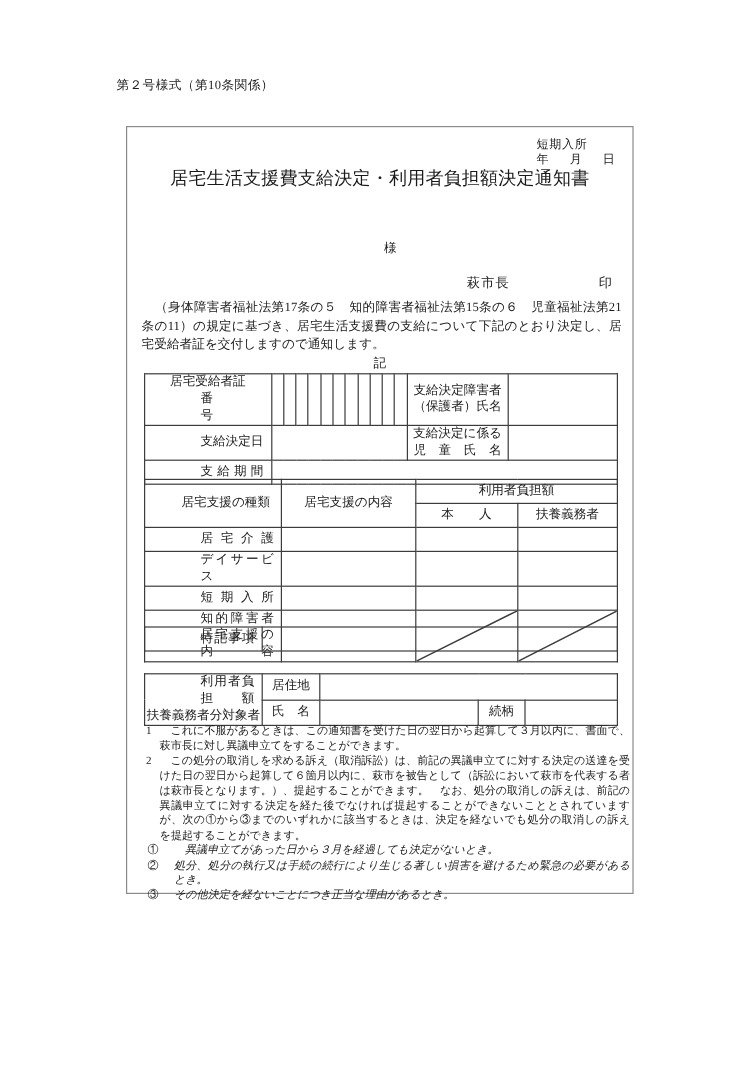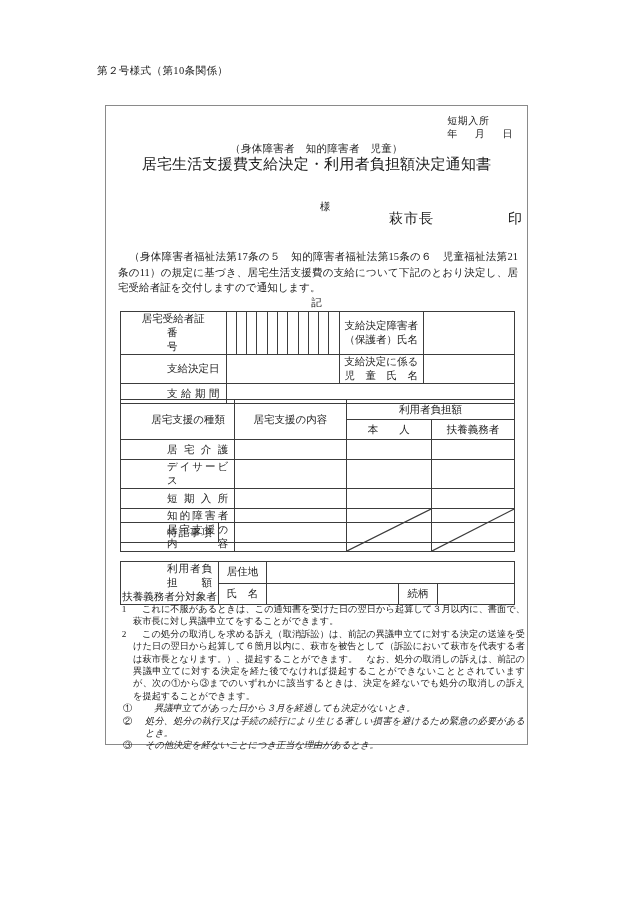--- a/index.html
+++ b/index.html
@@ -77,22 +77,22 @@
   .addressee {
     position: absolute;
     left: 214px;
     top: 94px;
     font-size: 10.5px;
     letter-spacing: 0.4px;
   }
   .issuer {
     position: absolute;
     left: 283px;
-    top: 104px;
-    font-size: 14px;
+    top: 122px;
+    font-size: 11px;
     letter-spacing: 1px;
     white-space: nowrap;
   }
   .issuer .seal-gap { display: inline-block; width: 74px; }
 
   .legal-body {
     position: absolute;
     left: 12px;
     top: 143px;
     width: 400px;
@@ -195,21 +195,20 @@
   <div class="form-code">第２号様式（第10条関係）</div>
 
   <div class="frame">
 
     <div class="doc-no">
       <span class="l1">短期入所</span>
       <span class="l2"><span>年</span><span class="sp"></span><span>月</span><span class="sp"></span><span>日</span></span>
     </div>
 
     <div class="title-wrap">
-      <div class="title-sub">（身体障害者　知的障害者　児童）</div>
       <div class="title-main">居宅生活支援費支給決定・利用者負担額決定通知書</div>
     </div>
 
     <div class="addressee">様</div>
 
     <div class="issuer"><span>萩市長</span><span class="seal-gap"></span><span>印</span></div>
 
     <div class="legal-body">
       <span class="indent"></span><span>（身体障害者福祉法第17条の５　知的障害者福祉法第15条の６　児童福祉法第21</span><span>条の11）の規定に基づき、居宅生活支援費の支給について下記のとおり決定し、居</span><span>宅受給者証を交付しますので通知します。</span>
     </div>

